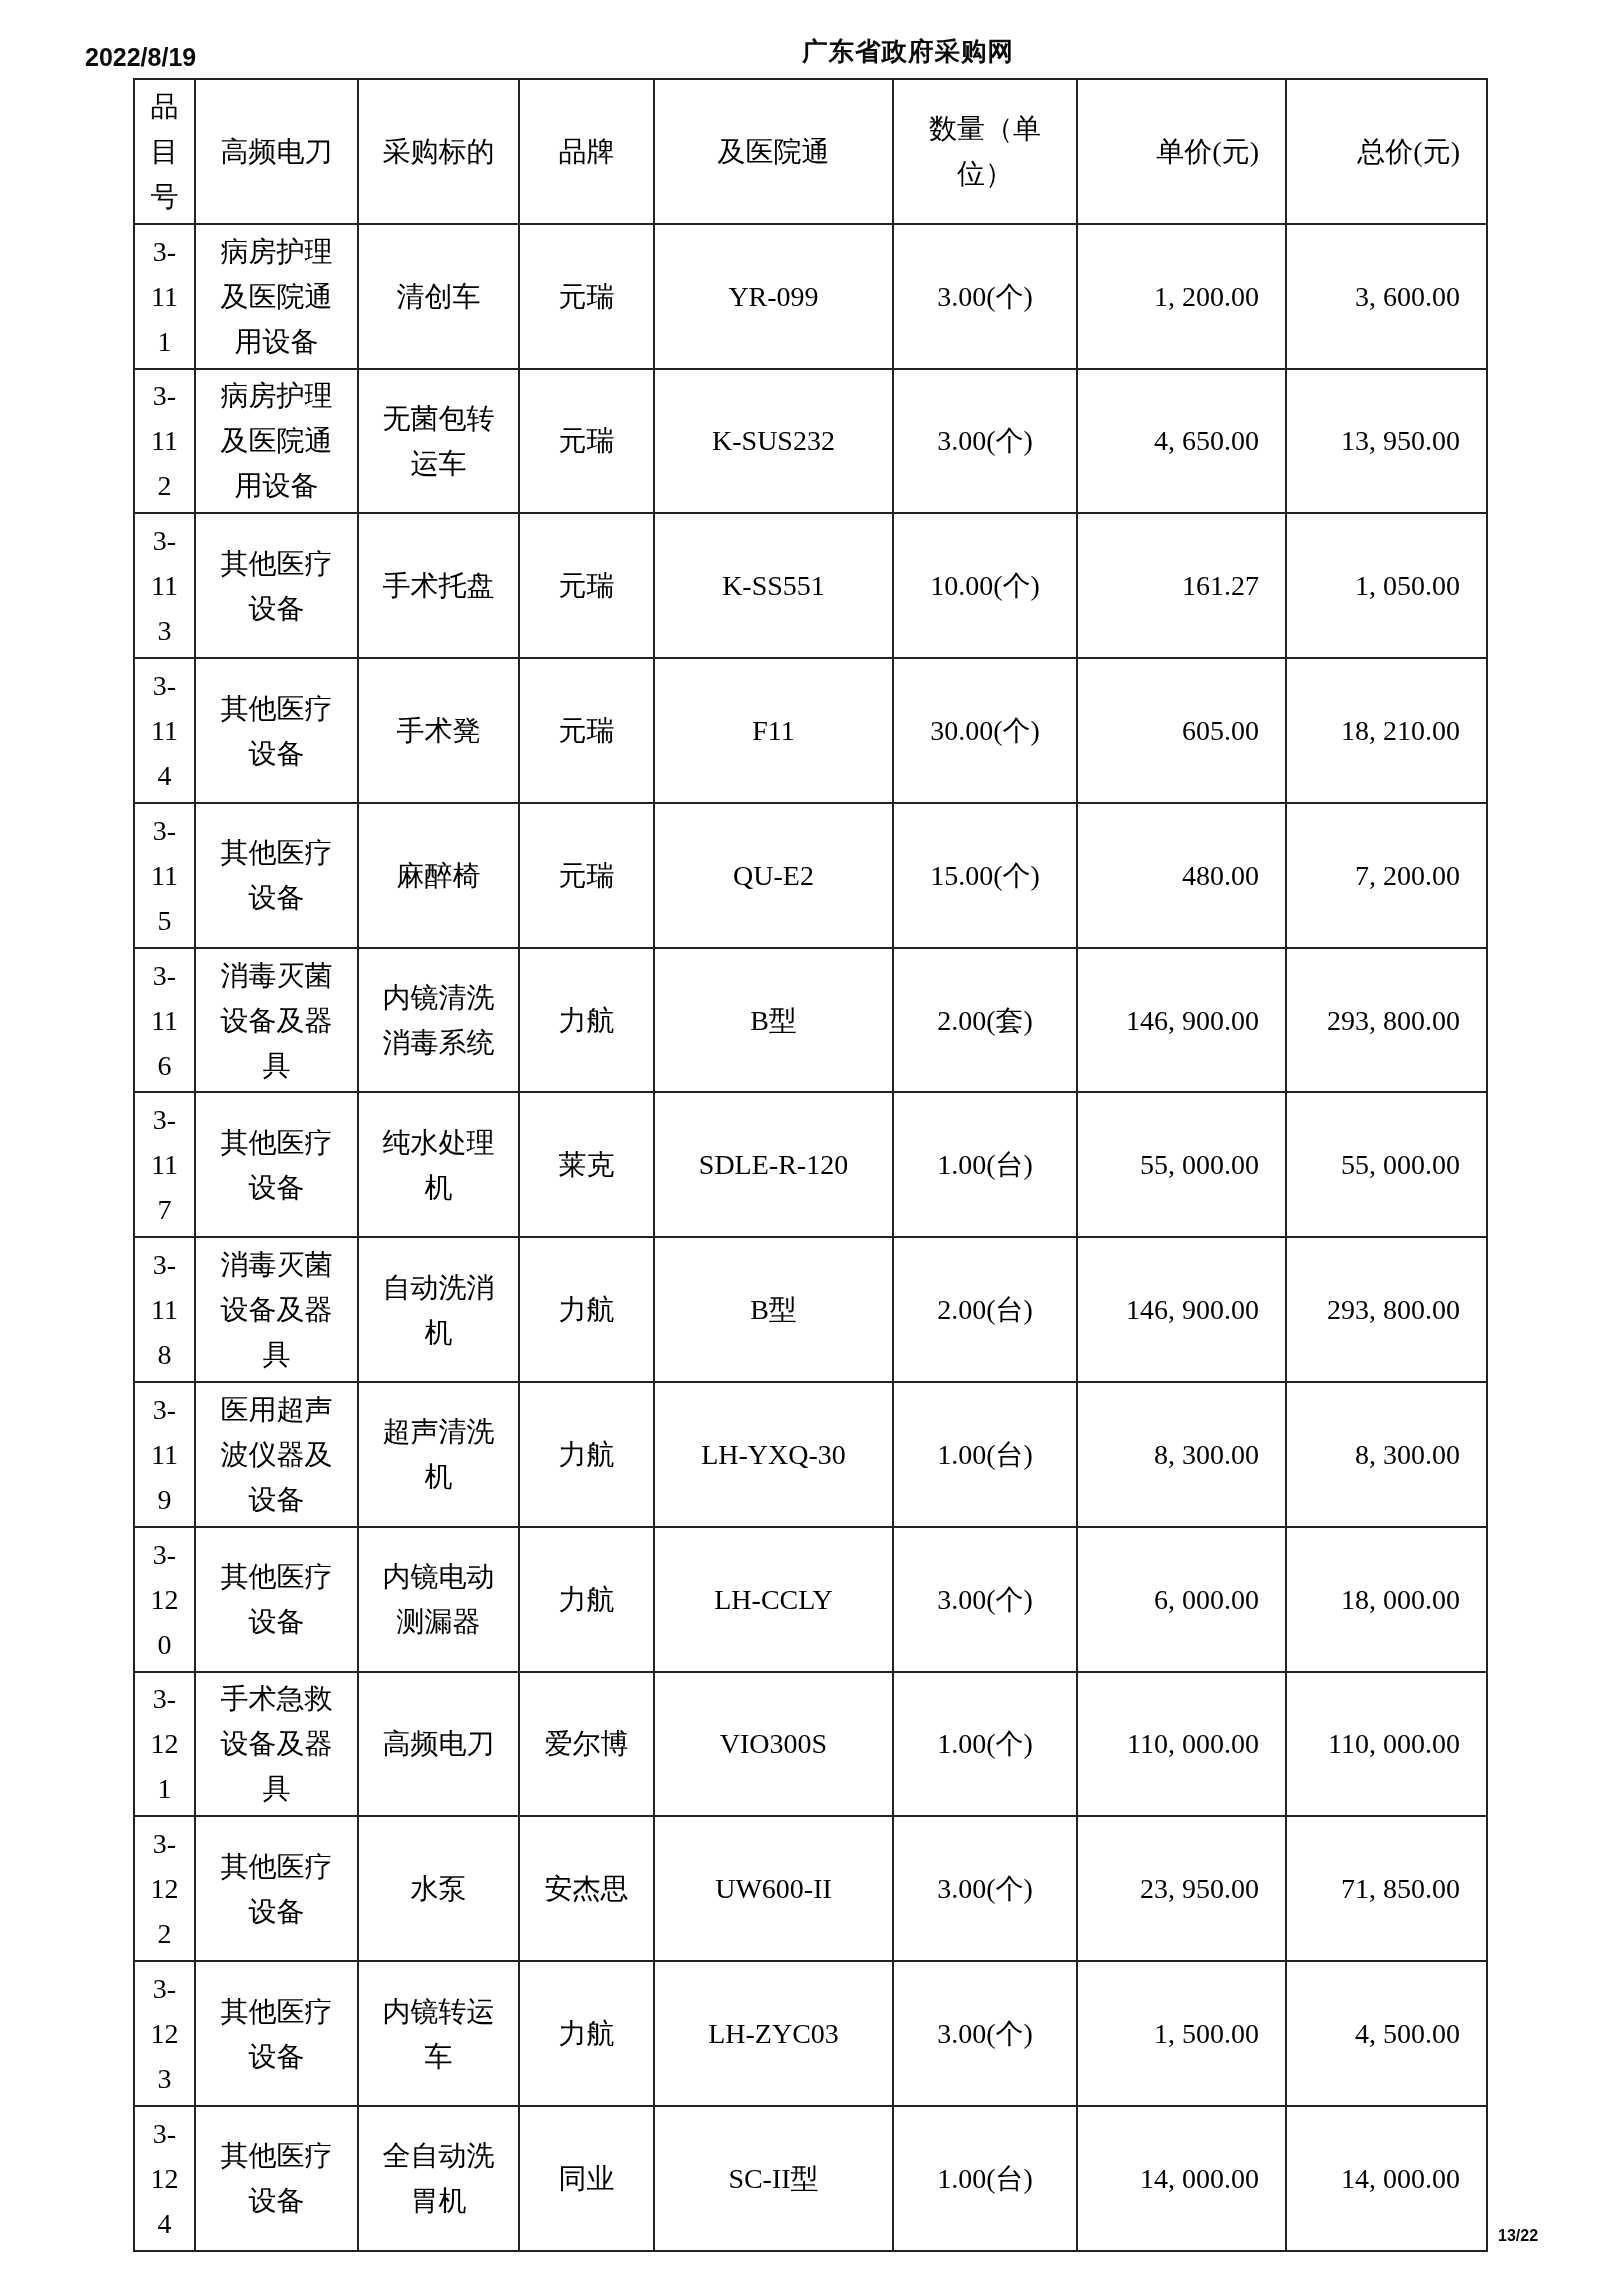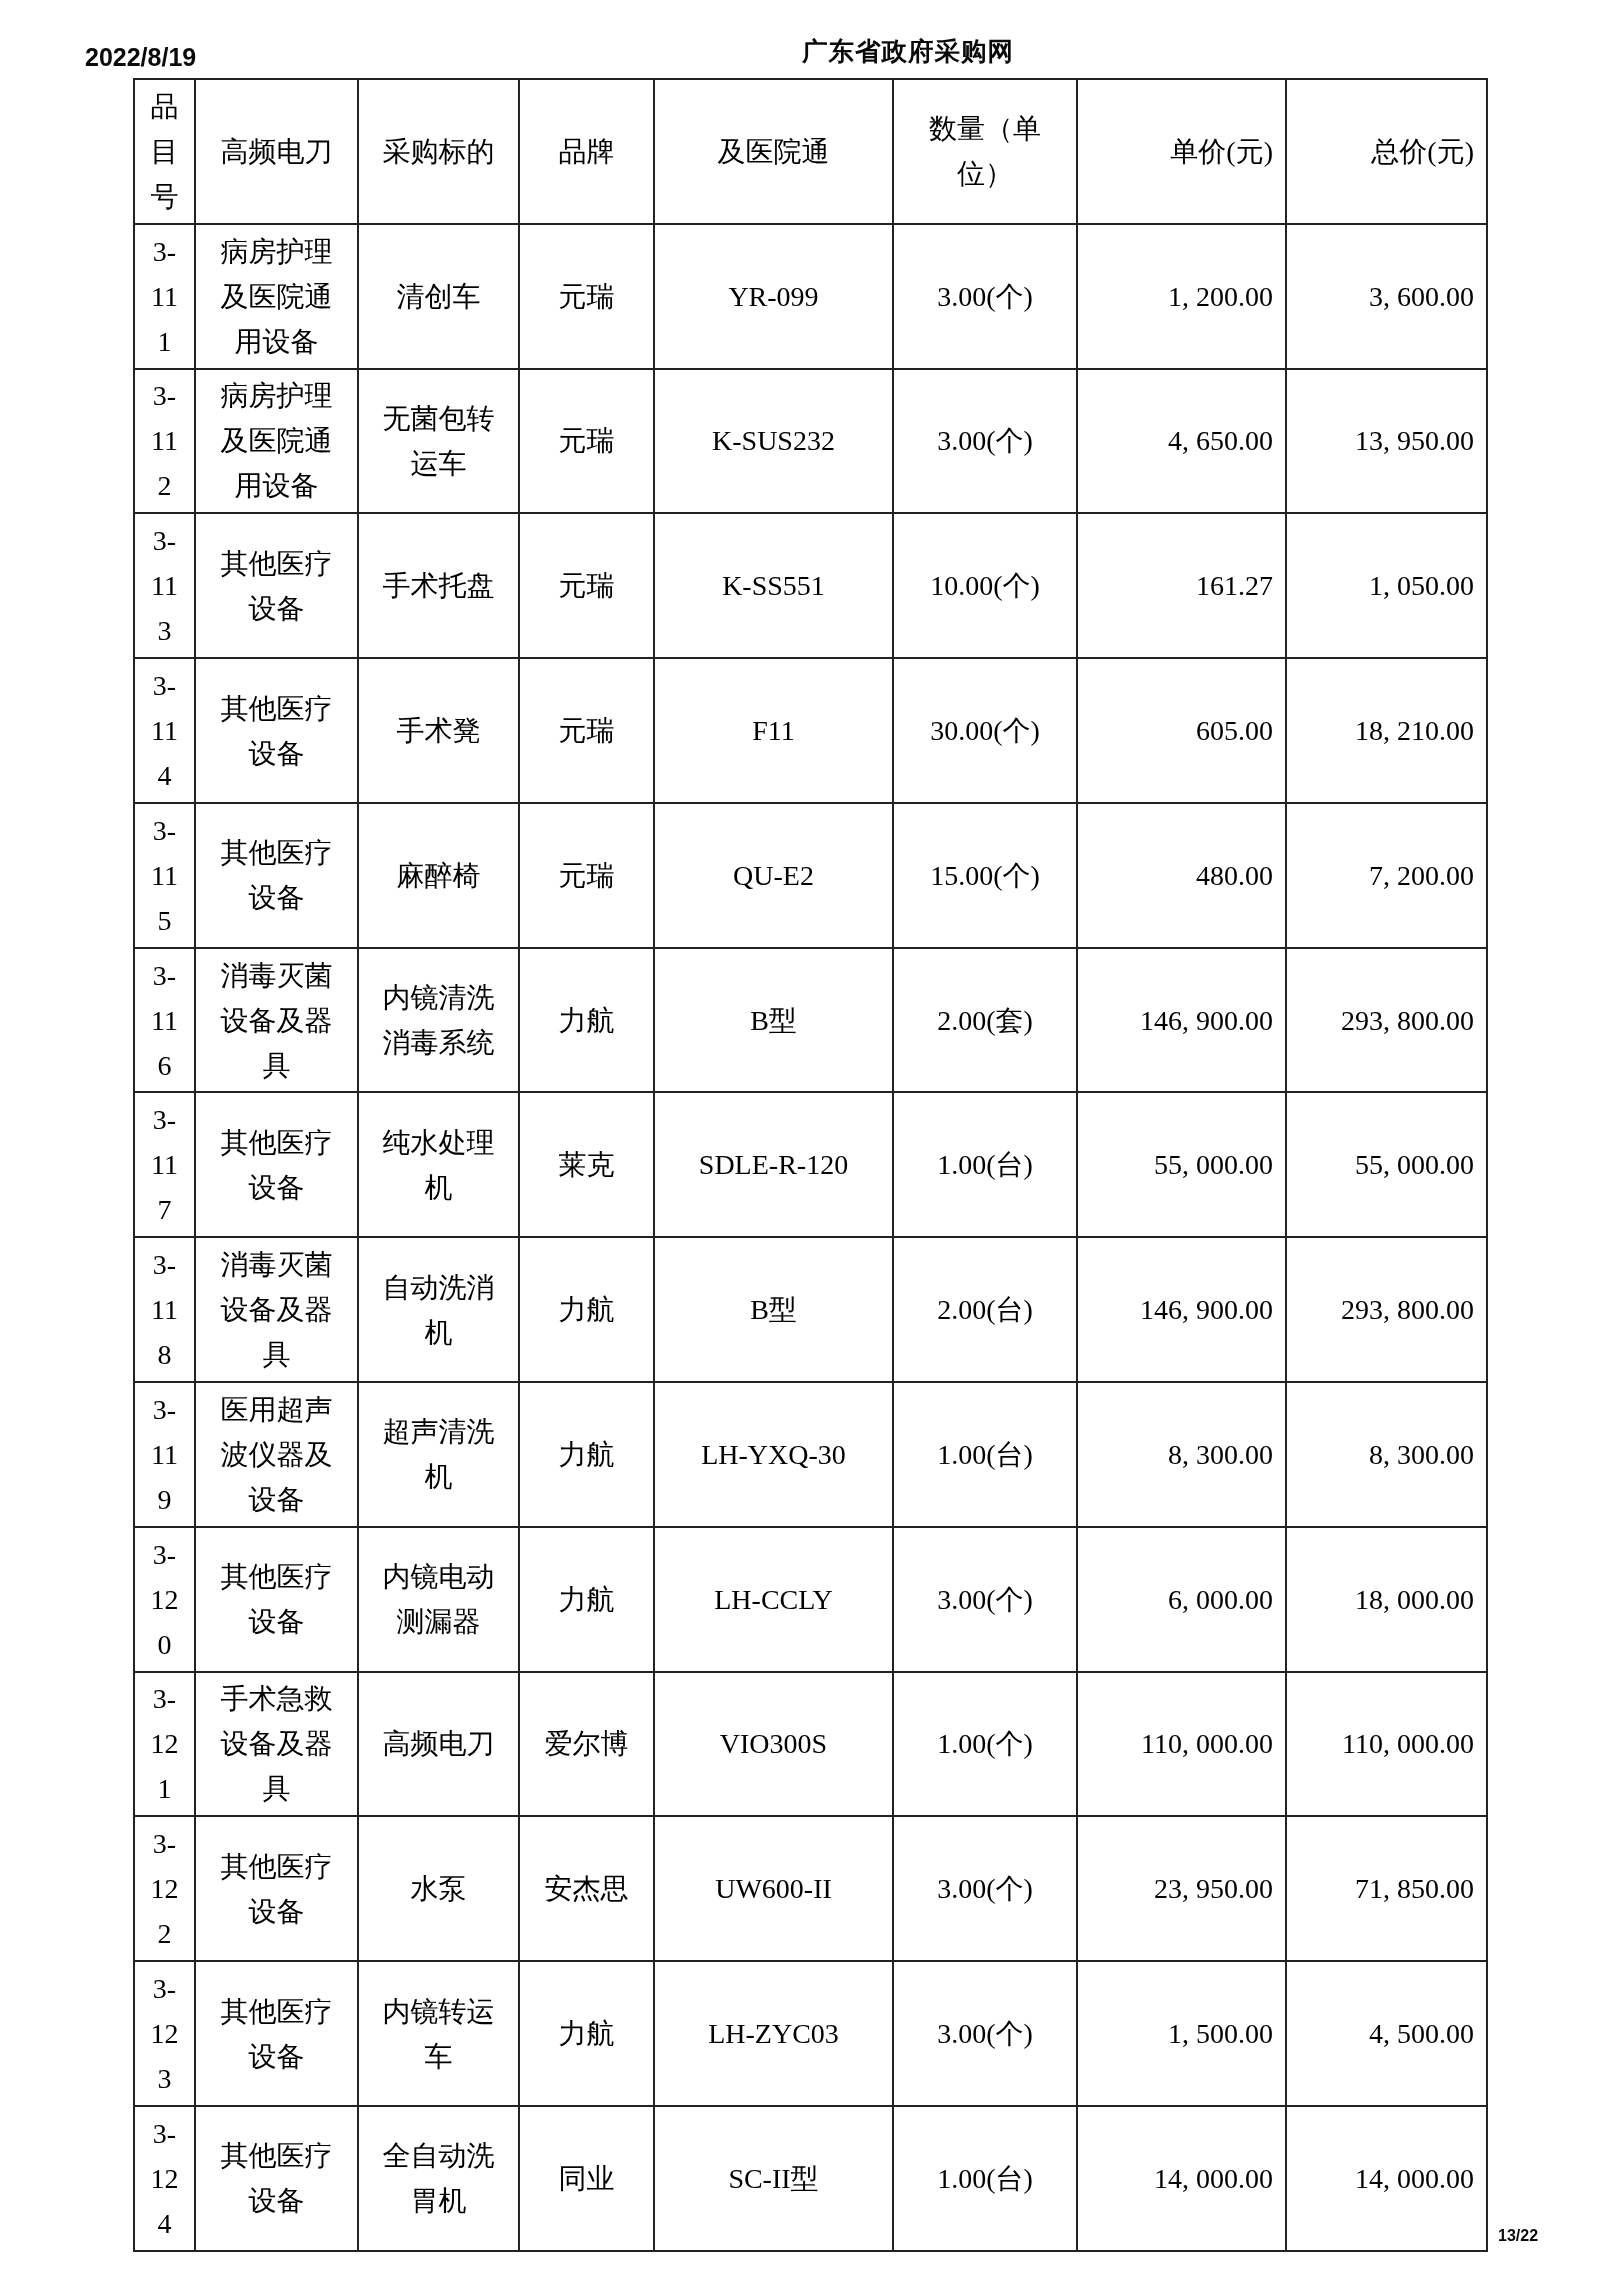--- a/index.html
+++ b/index.html
@@ -23,21 +23,21 @@
   .procurement th, .procurement td {
     border:2px solid #232323;
     border-top-width:2.9px; border-bottom-width:2.9px;
     vertical-align:middle; text-align:center;
     white-space:pre-line; word-break:keep-all;
     font-weight:normal; padding:3.9px 5.9px; overflow:hidden;
     box-sizing:border-box;
   }
   .procurement tr.header-row { height:143px; }
   .procurement tbody tr { height:141px; }
-  .procurement .c6, .procurement .c7 { text-align:right; padding-right:12px; }
+  .procurement .c6, .procurement .c7 { text-align:right; padding-right:26px; }
 </style>
 </head>
 <body>
 
 <div class="page">
 
   <div class="hf-text page-date">2022/8/19</div>
 
   <div class="hf-text site-title">广东省政府采购网</div>
 

